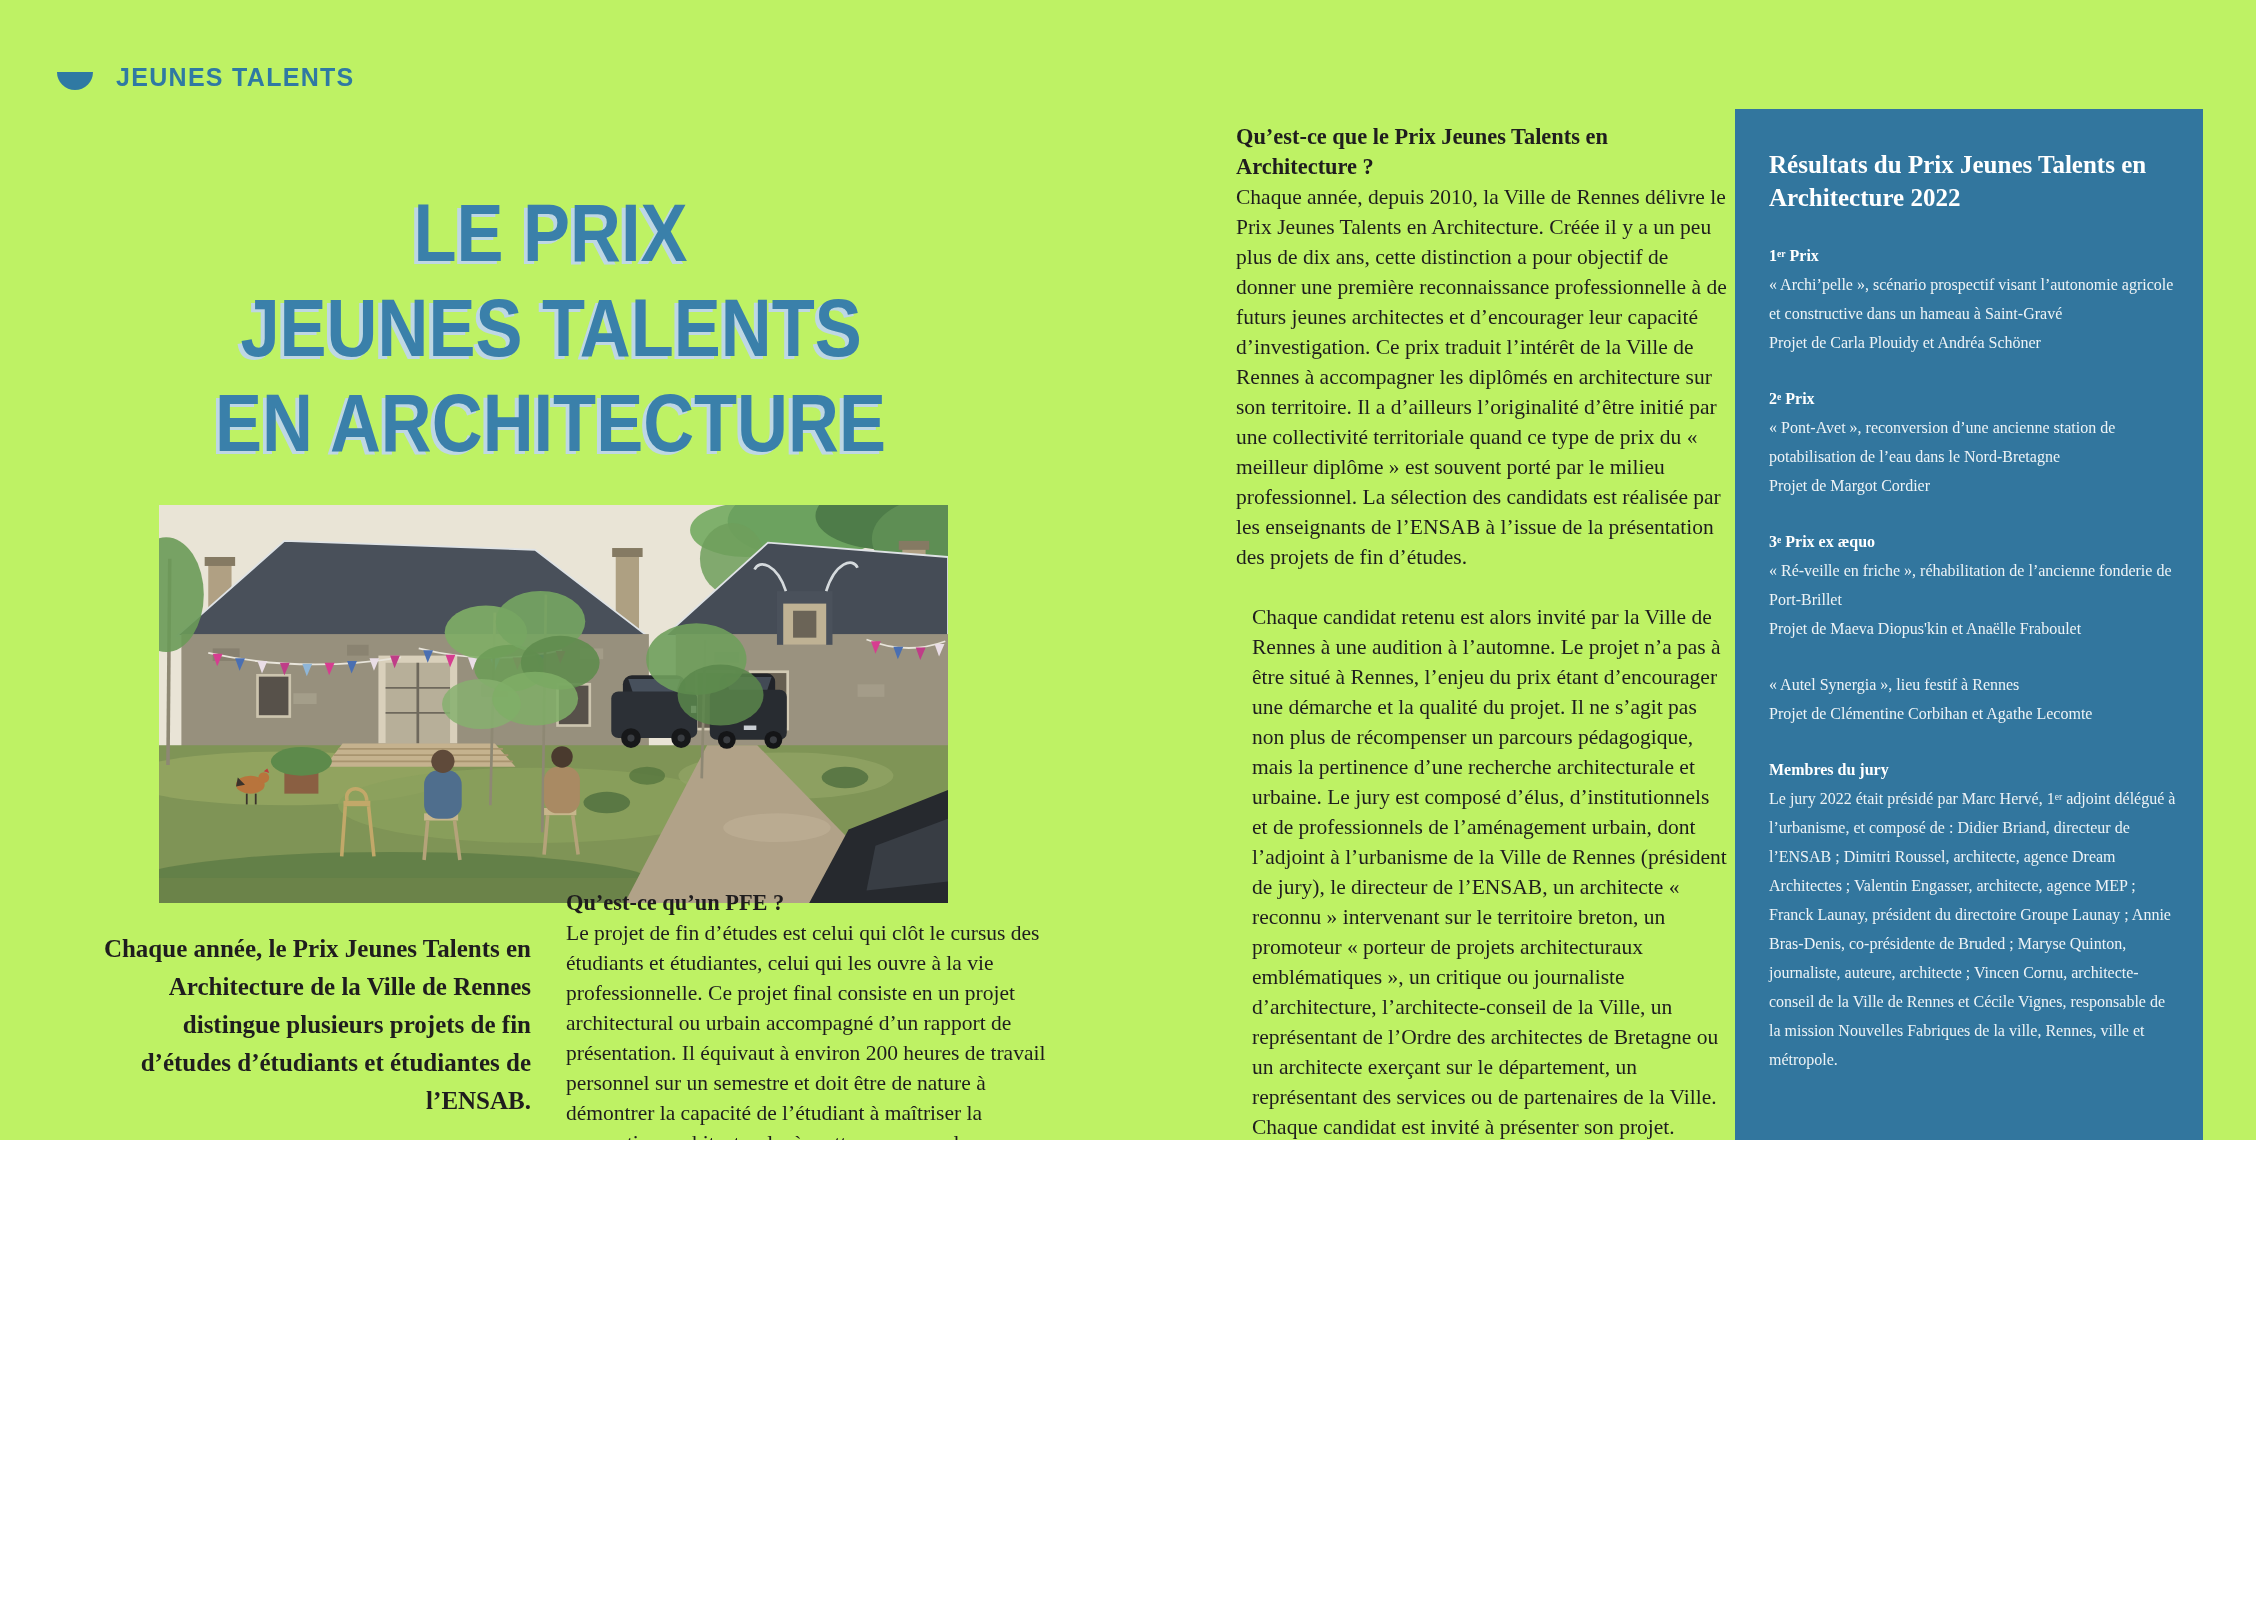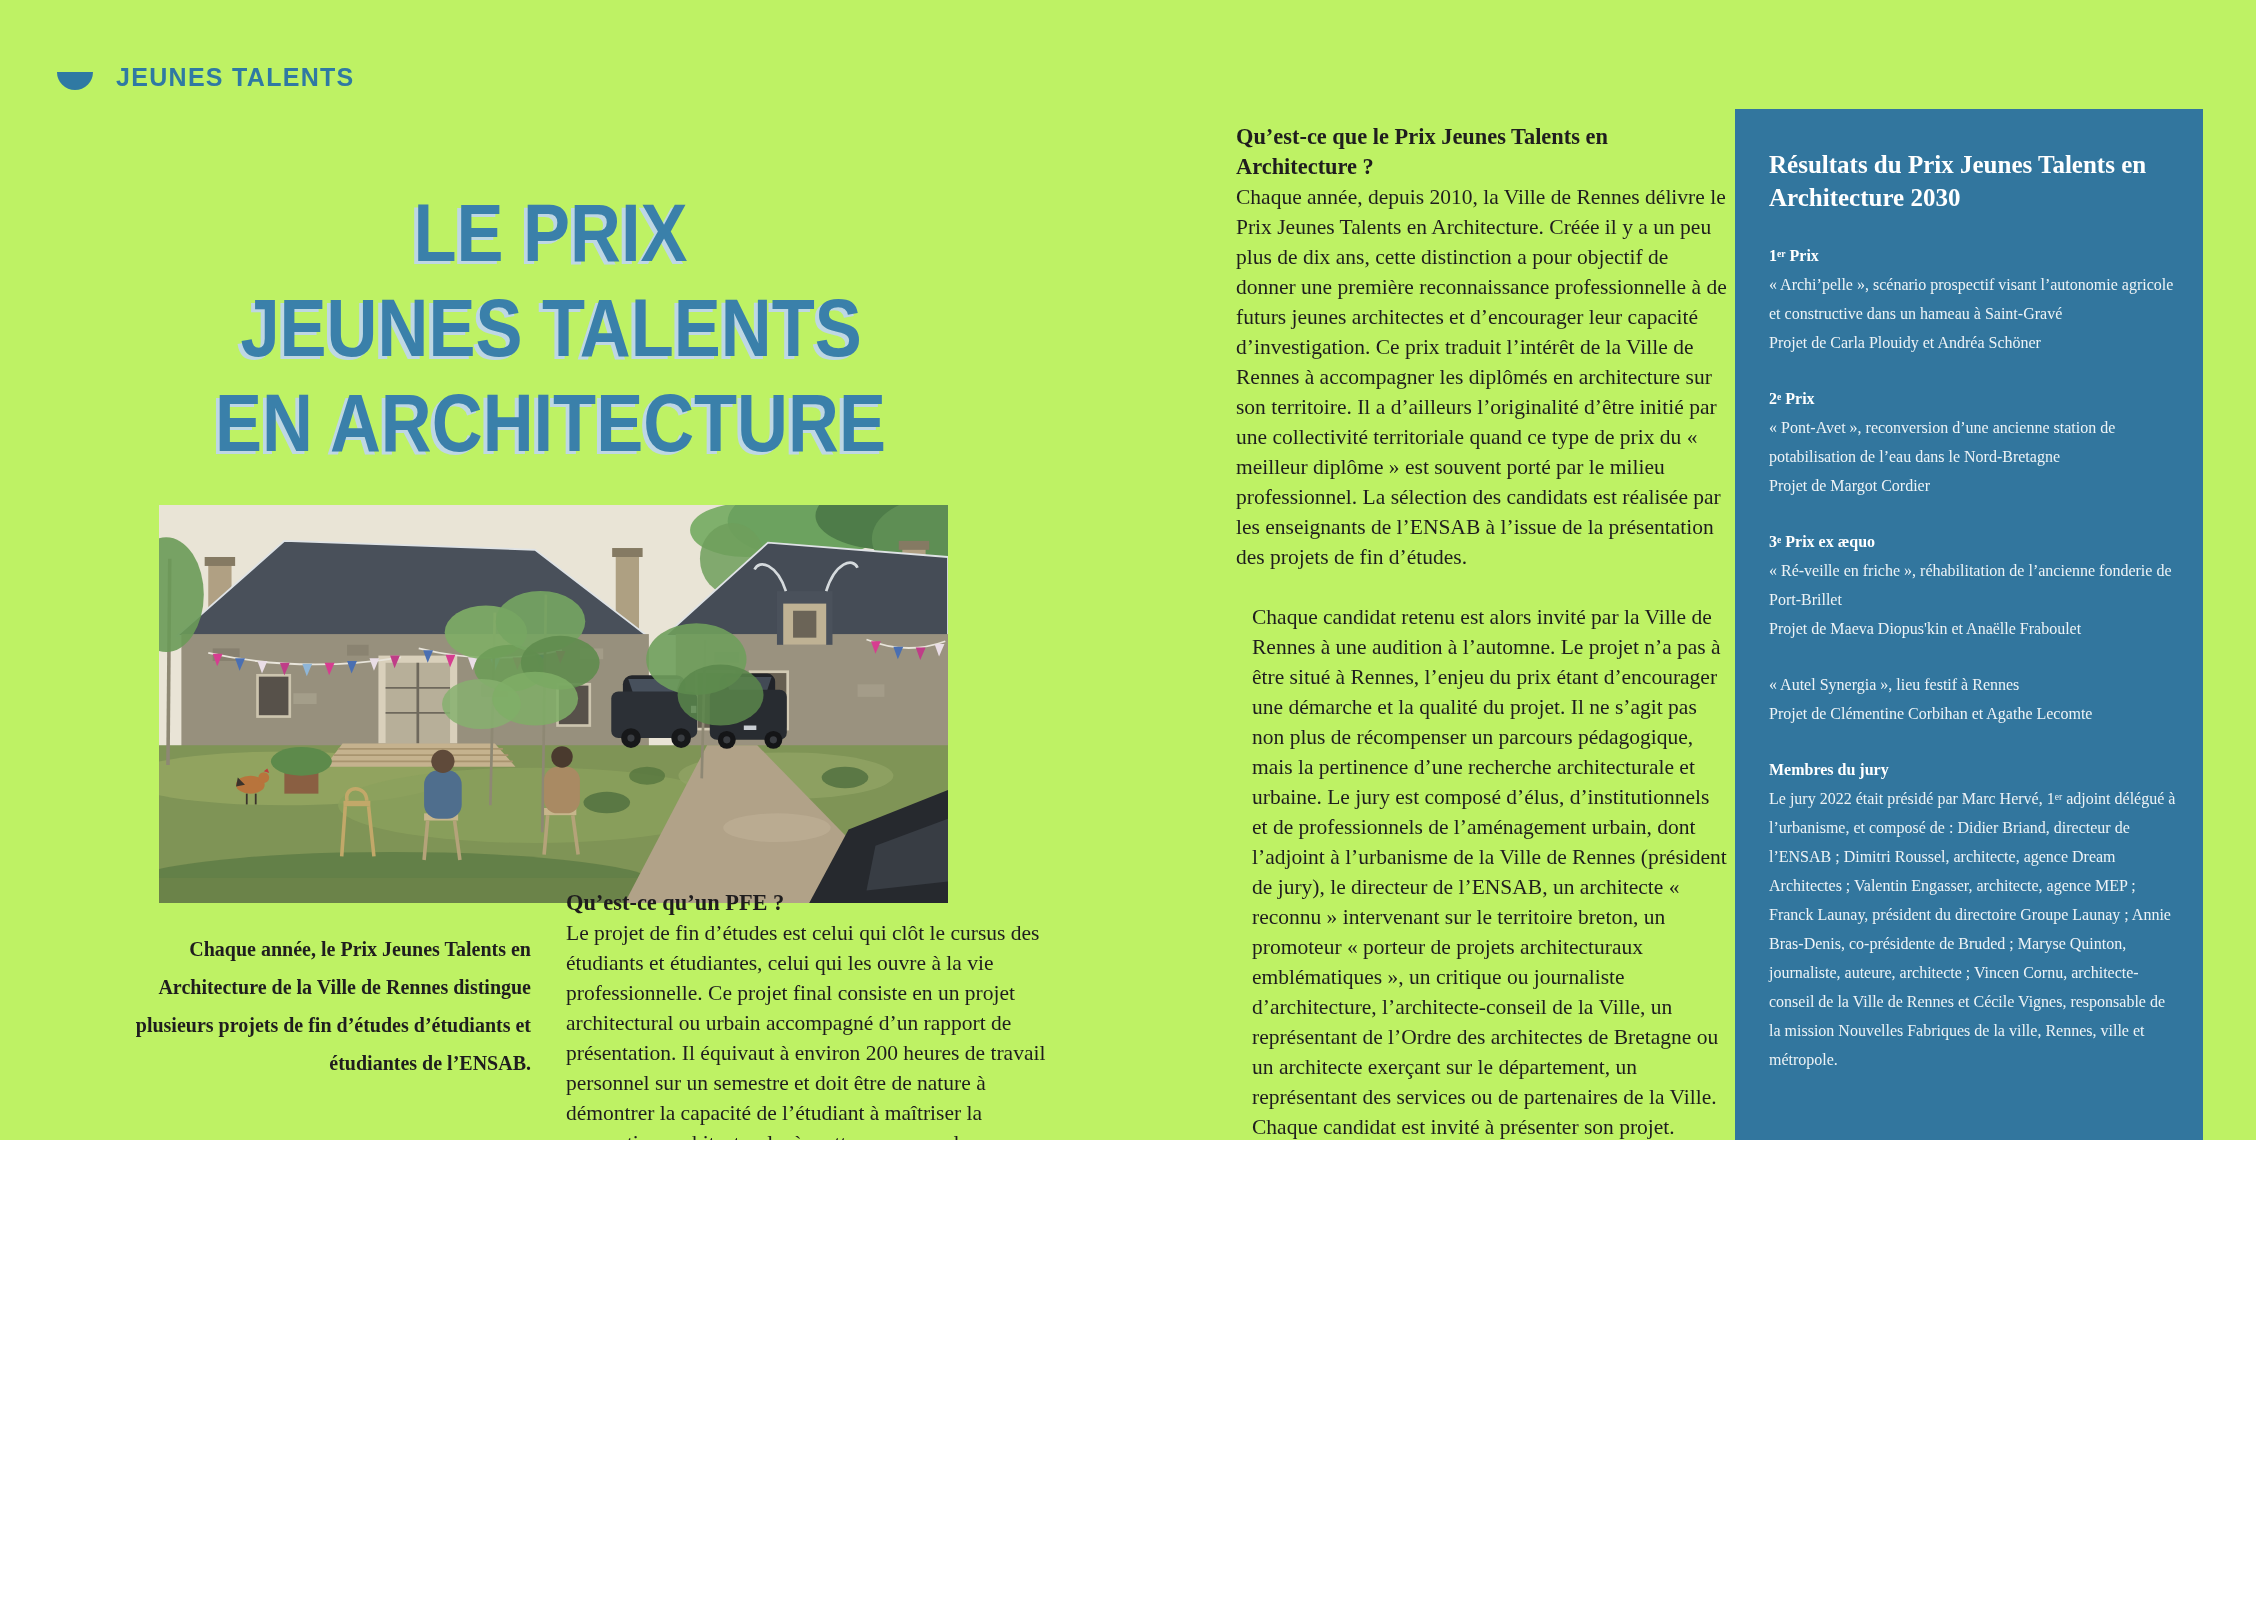--- a/index.html
+++ b/index.html
@@ -15,21 +15,21 @@
   
   .big-title{position:absolute;left:112px;top:186px;width:878px;text-align:center;
     font-family:"Liberation Sans","DejaVu Sans",sans-serif;font-weight:700;
     font-size:81px;line-height:95px;color:#3a80aa;
     text-shadow:-4.5px 2.7px 0 #bed7e4;}
   .big-title .line{display:inline-block;transform:scaleX(0.87);transform-origin:50% 50%;white-space:nowrap;}
   
   .photo{position:absolute;left:159px;top:505px;width:789px;height:398px;display:block;}
   
   .intro{position:absolute;left:90px;top:930px;width:441px;text-align:right;
-    font-weight:700;font-size:20px;line-height:38px;}
+    font-weight:700;font-size:25px;line-height:38px;}
   
   .col{position:absolute;font-size:21.5px;line-height:30px;text-align:left;}
   .col-pfe{left:566px;top:888px;width:502px;}
   .col-q{left:1236px;top:122px;width:491px;}
   .col h3{margin:0;font-size:22.4px;line-height:30px;font-weight:700;}
   .col p{margin:0;}
   .col p + p{margin-top:30px;margin-left:16px;}
   sup{font-size:0.6em;line-height:0;vertical-align:baseline;position:relative;top:-0.45em;}
   
   .sidebar{position:absolute;left:1735px;top:109px;width:468px;height:1261px;
@@ -237,21 +237,21 @@
     <p>Le projet de fin d’études est celui qui clôt le cursus des étudiants et étudiantes, celui qui les ouvre à la vie professionnelle. Ce projet final consiste en un projet architectural ou urbain accompagné d’un rapport de présentation. Il équivaut à environ 200 heures de travail personnel sur un semestre et doit être de nature à démontrer la capacité de l’étudiant à maîtriser la conception architecturale, à mettre en œuvre les connaissances et les méthodes de travail qu’il a acquises au cours de sa formation. Le PFE doit également montrer son aptitude à présenter un projet dans des délais qui correspondent à la réalité de la profession. Chaque étudiant est libre de choisir son projet – en accord avec son directeur. Il s’agit d’un travail personnel qui fait l’objet d’une présentation orale suivie de questions et d’un débat.</p>
   </div>
 
   <div class="col col-q">
     <h3>Qu’est-ce que le Prix Jeunes Talents en Architecture ?</h3>
     <p>Chaque année, depuis 2010, la Ville de Rennes délivre le Prix Jeunes Talents en Architecture. Créée il y a un peu plus de dix ans, cette distinction a pour objectif de donner une première reconnaissance professionnelle à de futurs jeunes architectes et d’encourager leur capacité d’investigation. Ce prix traduit l’intérêt de la Ville de Rennes à accompagner les diplômés en architecture sur son territoire. Il a d’ailleurs l’originalité d’être initié par une collectivité territoriale quand ce type de prix du « meilleur diplôme » est souvent porté par le milieu professionnel. La sélection des candidats est réalisée par les enseignants de l’ENSAB à l’issue de la présentation des projets de fin d’études.</p>
     <p>Chaque candidat retenu est alors invité par la Ville de Rennes à une audition à l’automne. Le projet n’a pas à être situé à Rennes, l’enjeu du prix étant d’encourager une démarche et la qualité du projet. Il ne s’agit pas non plus de récompenser un parcours pédagogique, mais la pertinence d’une recherche architecturale et urbaine. Le jury est composé d’élus, d’institutionnels et de professionnels de l’aménagement urbain, dont l’adjoint à l’urbanisme de la Ville de Rennes (président de jury), le directeur de l’ENSAB, un architecte « reconnu » intervenant sur le territoire breton, un promoteur « porteur de projets architecturaux emblématiques », un critique ou journaliste d’architecture, l’architecte-conseil de la Ville, un représentant de l’Ordre des architectes de Bretagne ou un architecte exerçant sur le département, un représentant des services ou de partenaires de la Ville. Chaque candidat est invité à présenter son projet. Chaque année, des prix sont attribués aux lauréats : 1<sup>er</sup> Prix : 1 000 euros ; 2<sup>e</sup> Prix : 600 euros ; 3<sup>e</sup> Prix : 400 euros. Traditionnellement, la remise des prix donne lieu à une proclamation publique et à une exposition grand public.</p>
   </div>
 
   <div class="sidebar">
-    <div class="sb-heading">Résultats du Prix Jeunes Talents en Architecture 2030</div>
+    <div class="sb-heading">Résultats du Prix Jeunes Talents en Architecture 2022</div>
 
     <div class="sb-section">
       <div class="sb-title">1<sup>er</sup> Prix</div>
       <div class="sb-body">« Archi’pelle », scénario prospectif visant l’autonomie agricole et constructive dans un hameau à Saint-Gravé</div>
       <div class="sb-credit">Projet de Carla Plouidy et Andréa Schöner</div>
     </div>
 
     <div class="sb-section">
       <div class="sb-title">2<sup>e</sup> Prix</div>
       <div class="sb-body">« Pont-Avet », reconversion d’une ancienne station de potabilisation de l’eau dans le Nord-Bretagne</div>

